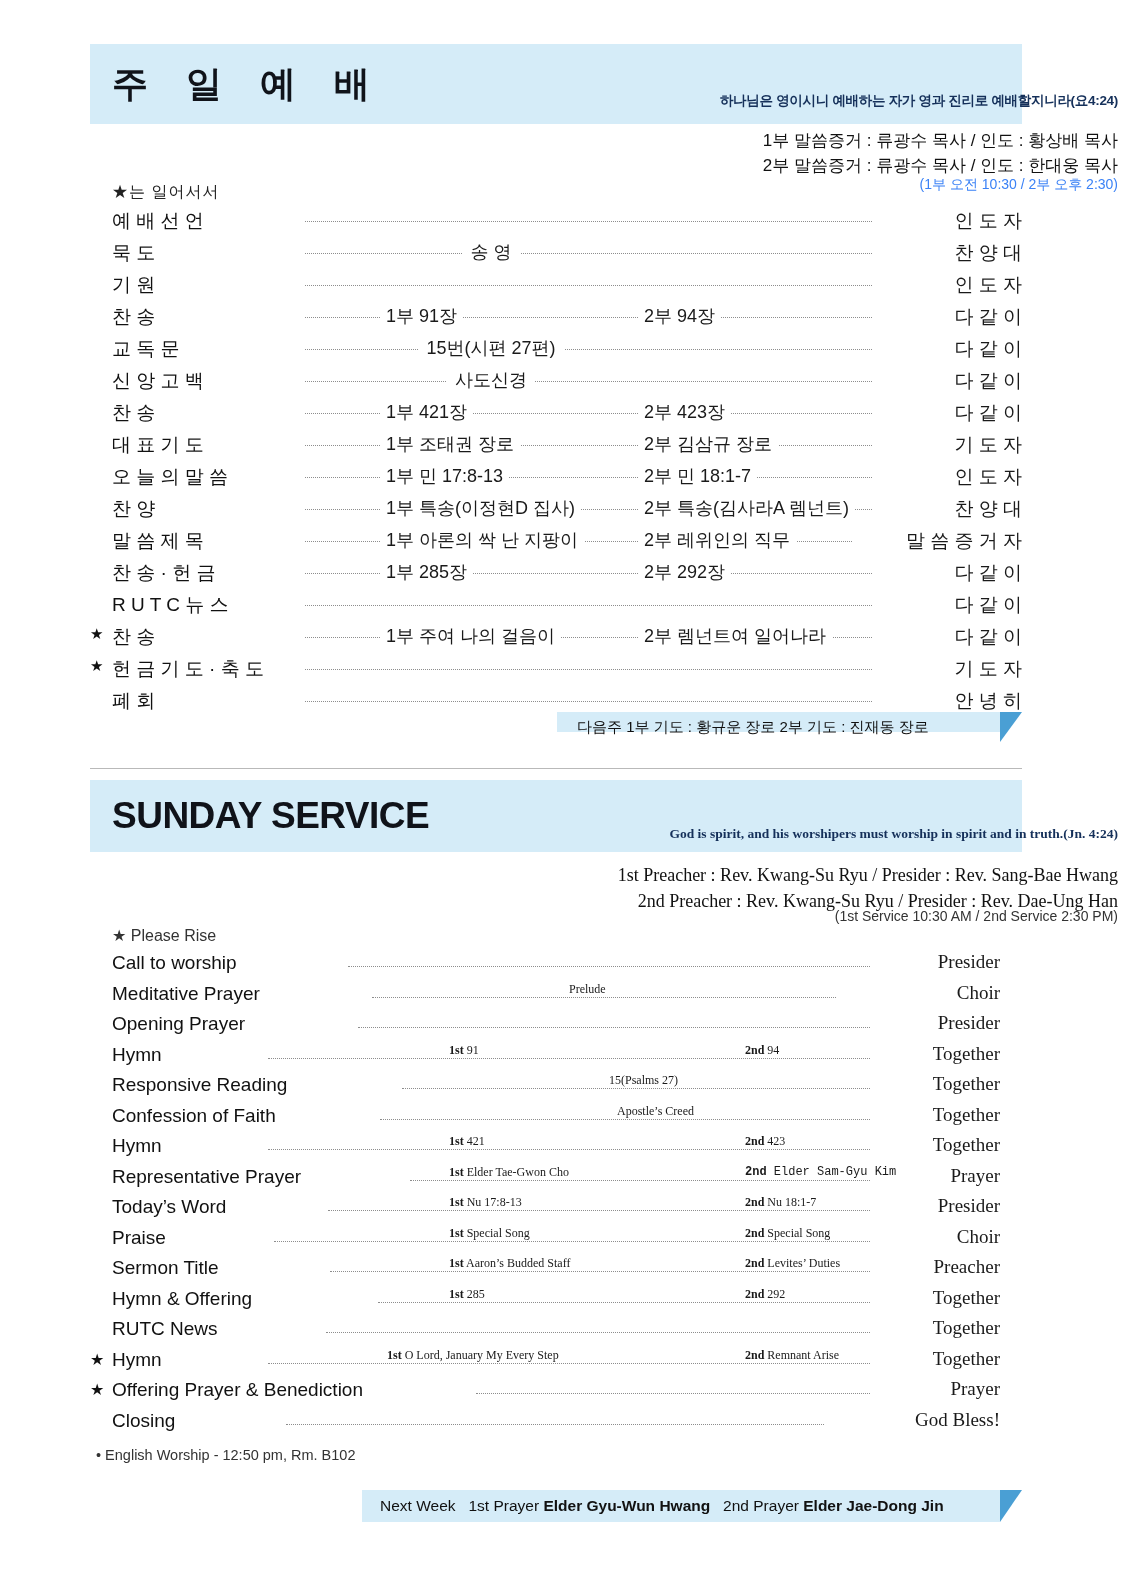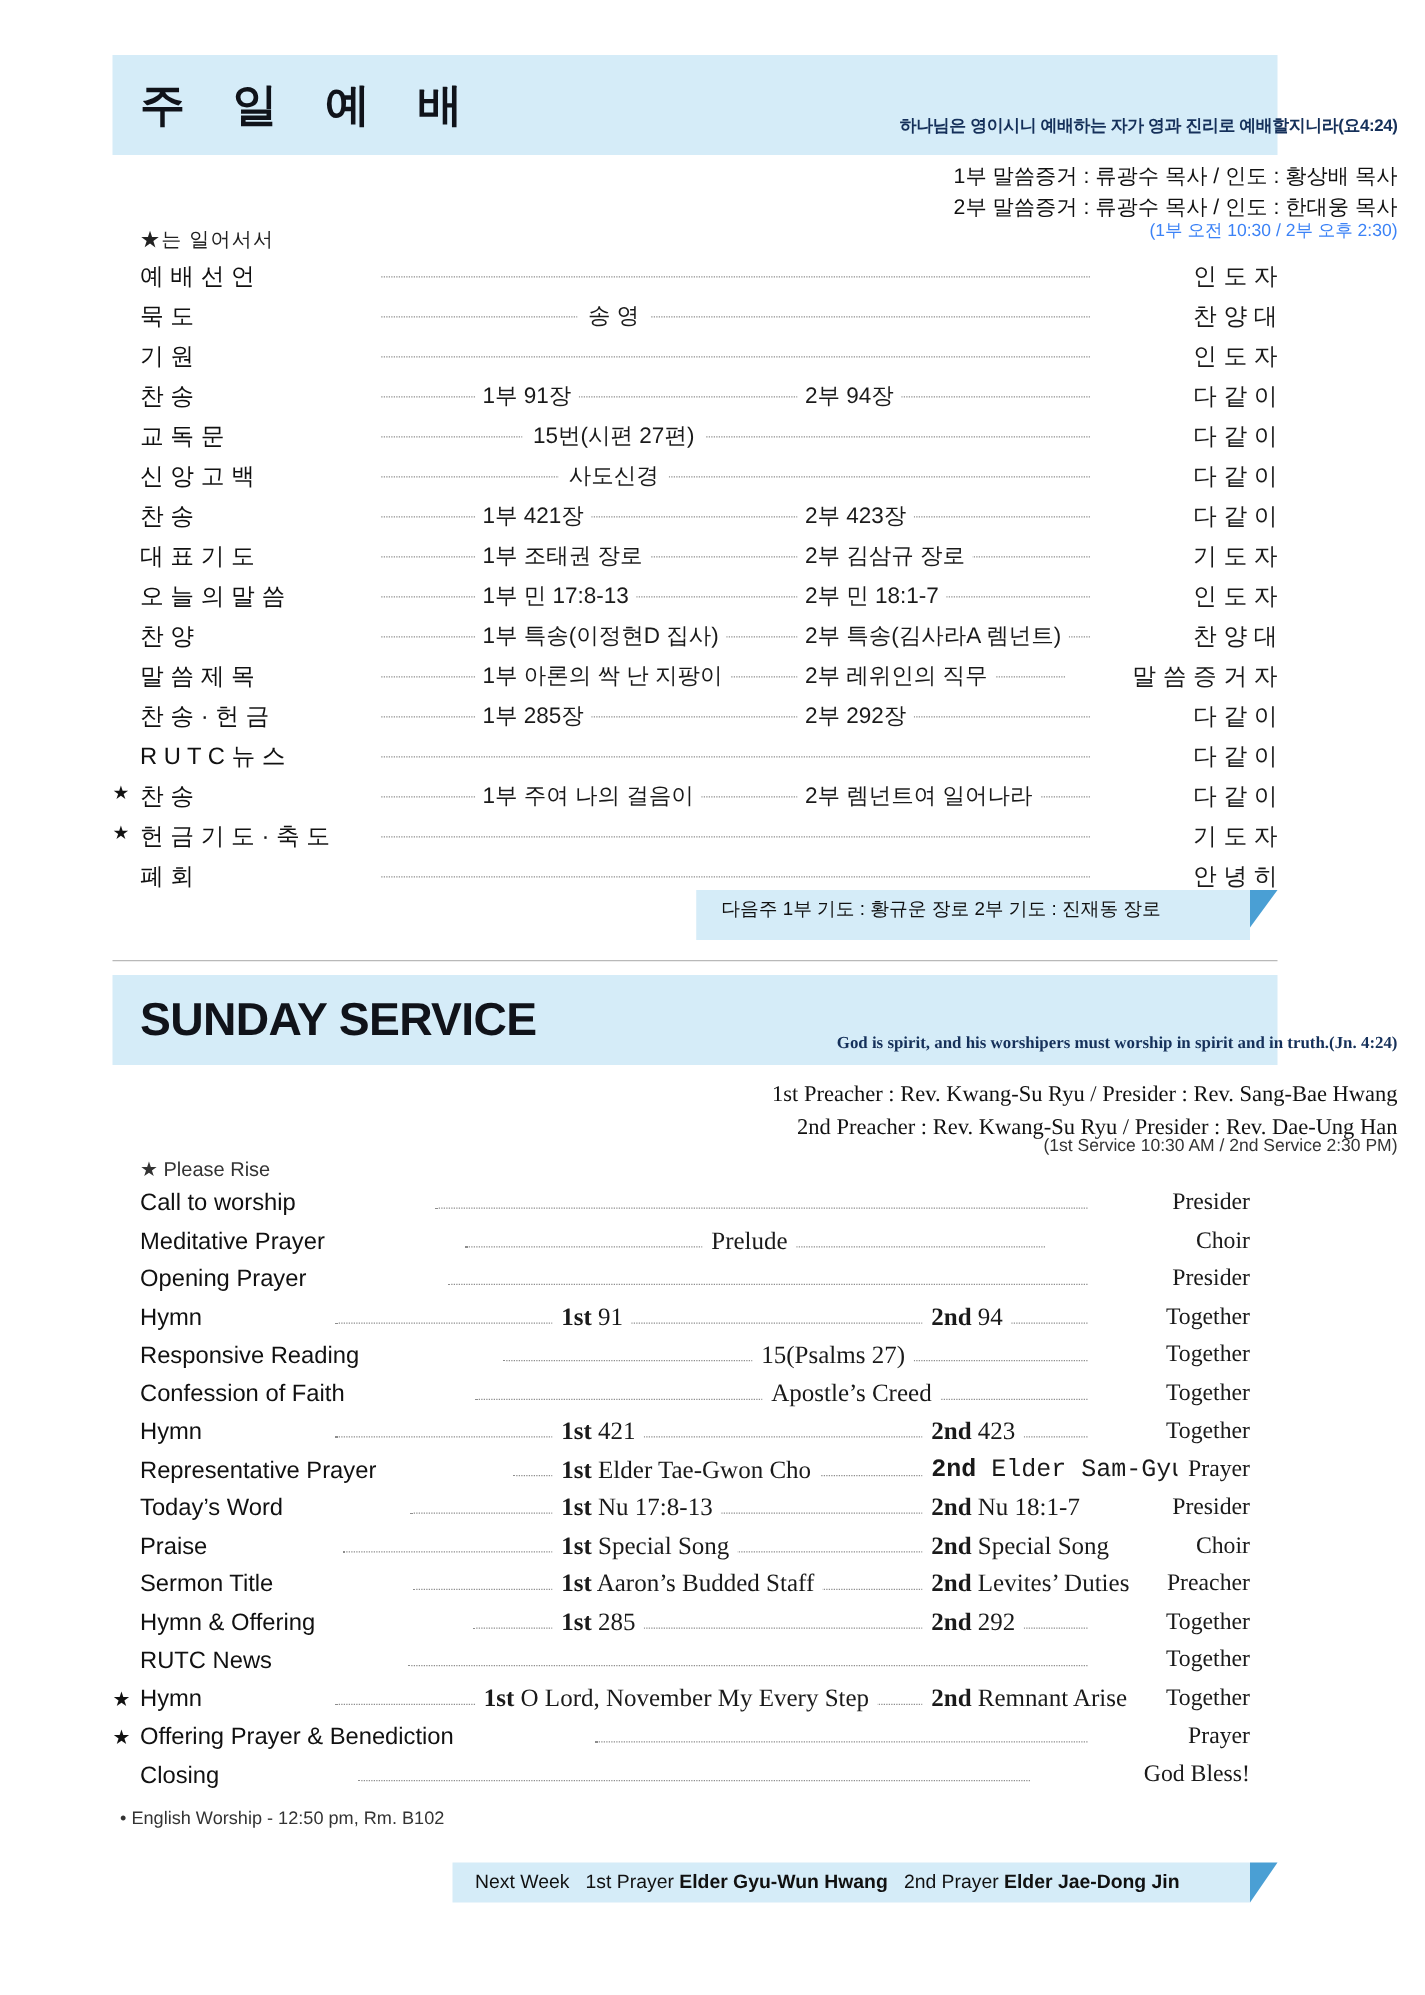--- a/index.html
+++ b/index.html
@@ -137,21 +137,21 @@
     justify-content: flex-end;
     padding-left: 6px;
     box-sizing: border-box;
     background: #fff;
   }
   .who.narrow { width: 170px; }
 
   .kr-next {
     position: absolute;
     left: 557px; top: 712px;
-    width: 443px; height: 40px;
+    width: 443px; height: 20px;
     background: #d5ecf8;
   }
   .kr-next .txt {
     position: absolute;
     left: 20px; top: 6px;
     font-size: 15px;
     color: #111;
     white-space: nowrap;
   }
   .flag {
@@ -237,21 +237,21 @@
     font-size: 16px;
   }
   .edots {
     position: absolute;
     top: 14px;
     border-top: 1px dotted #8d8d8d;
   }
   .emid {
     position: absolute;
     top: -1px;
-    font-size: 20px;
+    font-size: 12px;
     font-family: "Liberation Serif", serif;
     background: #fff;
     padding: 0 7px;
     white-space: nowrap;
   }
   .emid b { font-weight: bold; }
   .ewho {
     position: absolute;
     right: 22px; top: -1px;
     font-size: 19px;
@@ -600,21 +600,21 @@
       <div class="edots" style="left:236px;right:152px;"></div>
       <div class="ewho">Together</div>
     </div>
 
     <div class="erow">
       <div class="elabel">
         <span class="star">★</span>
         <span>Hymn</span>
       </div>
       <div class="edots" style="left:178px;right:152px;"></div>
-      <div class="emid" style="left:290px;"><b>1st</b> <span>O Lord, November My Every Step</span></div>
+      <div class="emid" style="left:290px;"><b>1st</b> <span>O Lord, January My Every Step</span></div>
       <div class="emid" style="left:648px;"><b>2nd</b> <span>Remnant Arise</span></div>
       <div class="ewho">Together</div>
     </div>
 
     <div class="erow">
       <div class="elabel">
         <span class="star">★</span>
         <span>Offering Prayer &amp; Benediction</span>
       </div>
       <div class="edots" style="left:386px;right:152px;"></div>

